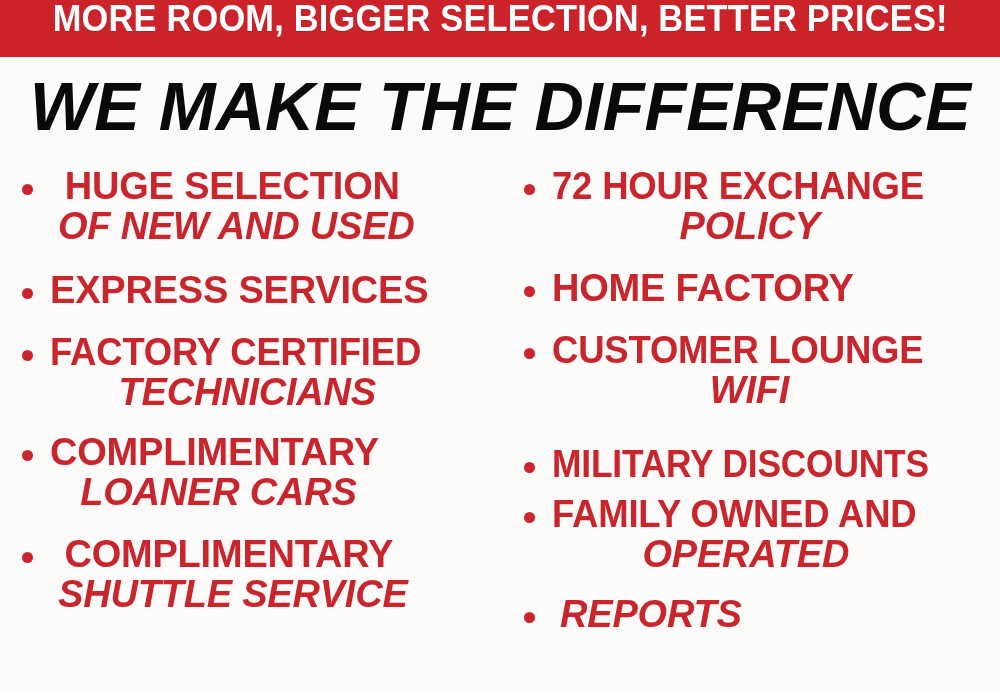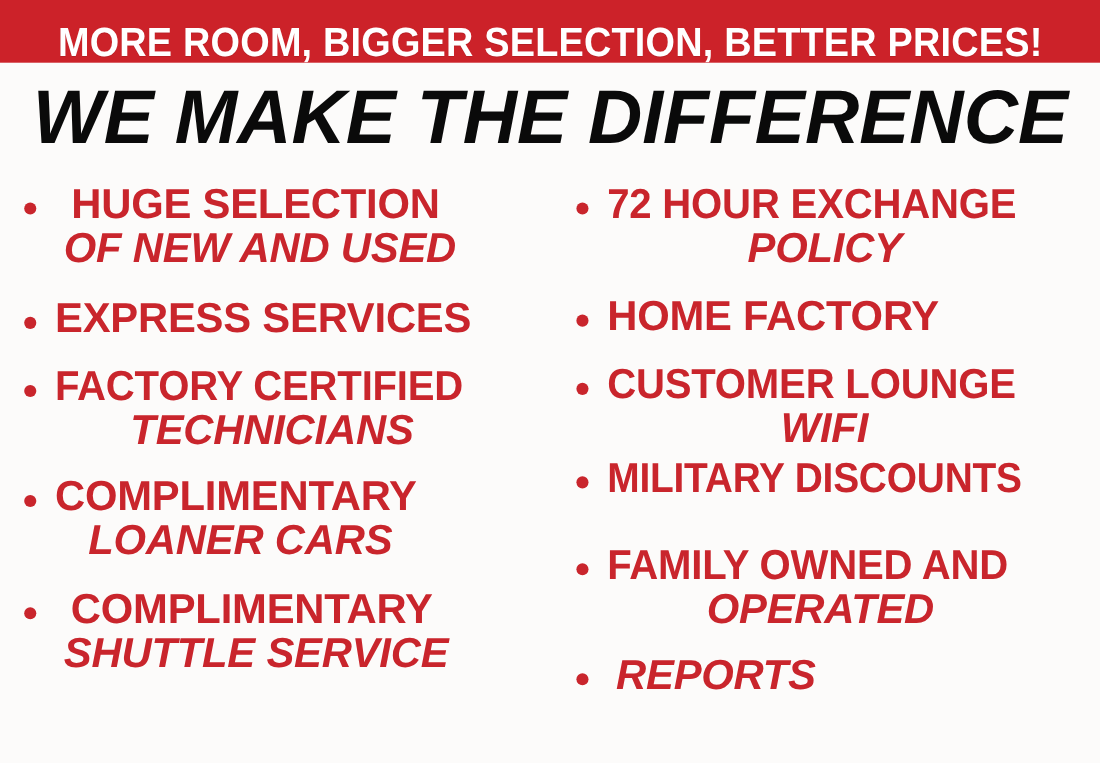--- a/index.html
+++ b/index.html
@@ -22,21 +22,21 @@
 
   
   .banner {
     position: absolute;
     left: 0;
     top: 0;
     width: 1000px;
     height: 57px;
     background: #cc2229;
     display: flex;
-    align-items: flex-end;
+    align-items: flex-start;
     justify-content: center;
     overflow: hidden;
   }
   .banner-text {
     color: #ffffff;
     font-family: "Liberation Sans Narrow", "Liberation Sans", sans-serif;
     font-weight: bold;
     font-size: 37px;
     line-height: 37px;
     letter-spacing: 0.2px;
@@ -122,21 +122,21 @@
   
   .col-left  .bullet-item.i0 { position: absolute; top: 6px; }
   .col-left  .bullet-item.i1 { position: absolute; top: 110px; }
   .col-left  .bullet-item.i2 { position: absolute; top: 172px; }
   .col-left  .bullet-item.i3 { position: absolute; top: 272px; }
   .col-left  .bullet-item.i4 { position: absolute; top: 374px; }
 
   .col-right .bullet-item.i0 { position: absolute; top: 6px; }
   .col-right .bullet-item.i1 { position: absolute; top: 108px; }
   .col-right .bullet-item.i2 { position: absolute; top: 170px; }
-  .col-right .bullet-item.i3 { position: absolute; top: 255px; }
+  .col-right .bullet-item.i3 { position: absolute; top: 284px; }
   .col-right .bullet-item.i4 { position: absolute; top: 334px; }
   .col-right .bullet-item.i5 { position: absolute; top: 434px; }
 
   
   .squeeze {
     display: inline-block;
     transform: scaleX(0.96);
     transform-origin: left center;
   }
   .squeeze-more {

